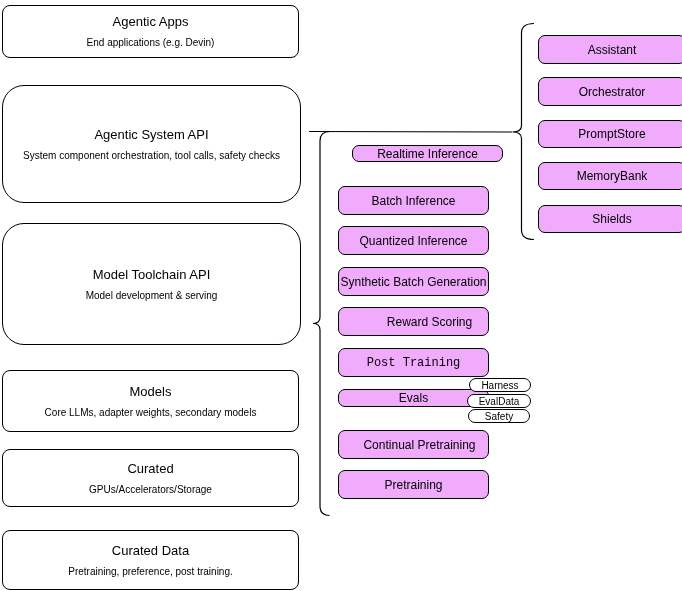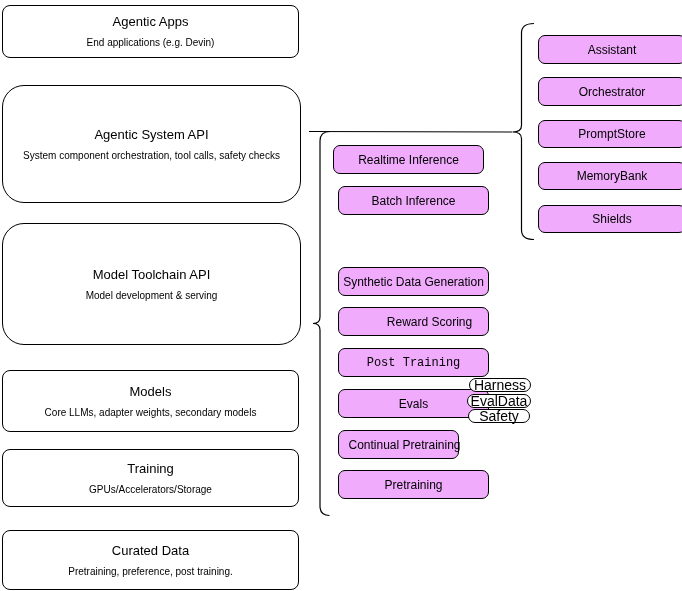--- a/index.html
+++ b/index.html
@@ -44,21 +44,21 @@
   }
   .pill {
     position: absolute;
     box-sizing: border-box;
     background: #ffffff;
     border: 1px solid #000000;
     border-radius: 8px;
     display: flex;
     align-items: center;
     justify-content: center;
-    font-size: 14px;
+    font-size: 10px;
     line-height: 11px;
     white-space: nowrap;
     z-index: 5;
   }
 </style>
 </head>
 <body>
 
 <div id="canvas">
 
@@ -82,36 +82,37 @@
     <div class="title">Model Toolchain API</div>
     <div class="subtitle">Model development &amp; serving</div>
   </div>
 
   <div class="box small" style="left:2px; top:370px; width:297px; height:62px;">
     <div class="title">Models</div>
     <div class="subtitle">Core LLMs, adapter weights, secondary models</div>
   </div>
 
   <div class="box small" style="left:2px; top:449px; width:297px; height:58px;">
-    <div class="title">Training</div>
+    <div class="title">Curated</div>
     <div class="subtitle">GPUs/Accelerators/Storage</div>
   </div>
 
   <div class="box small" style="left:2px; top:530px; width:297px; height:60px;">
     <div class="title">Curated Data</div>
     <div class="subtitle">Pretraining, preference, post training.</div>
   </div>
 
-  <div class="nodebox" style="left:325px; top:145px; width:151px; height:29px;border-radius:7px;">Realtime Inference</div>
+  <div class="nodebox" style="left:344px; top:145px; width:151px; height:17px;border-radius:7px;">Realtime Inference</div>
   <div class="nodebox" style="left:330px; top:186px; width:151px; height:29px;">Batch Inference</div>
-  <div class="nodebox" style="left:330px; top:267px; width:151px; height:29px;">Synthetic Data Generation</div>
+  <div class="nodebox" style="left:330px; top:226px; width:151px; height:29px;">Quantized Inference</div>
+  <div class="nodebox" style="left:330px; top:267px; width:151px; height:29px;">Synthetic Batch Generation</div>
   <div class="nodebox" style="left:330px; top:307px; width:151px; height:29px;padding-left:32px;">Reward Scoring</div>
   <div class="nodebox" style="left:330px; top:348px; width:151px; height:29px;font-family:Liberation Mono, monospace;">Post Training</div>
-  <div class="nodebox" style="left:330px; top:389px; width:151px; height:29px;">Evals</div>
-  <div class="nodebox" style="left:330px; top:430px; width:121px; height:29px;padding-left:12px;">Continual Pretraining</div>
+  <div class="nodebox" style="left:330px; top:389px; width:151px; height:18px;">Evals</div>
+  <div class="nodebox" style="left:330px; top:430px; width:151px; height:29px;padding-left:12px;">Continual Pretraining</div>
   <div class="nodebox" style="left:330px; top:470px; width:151px; height:29px;">Pretraining</div>
 
   <div class="pill" style="left:469px; top:378px; width:62px; height:14px;">Harness</div>
   <div class="pill" style="left:467px; top:394px; width:64px; height:14px;">EvalData</div>
   <div class="pill" style="left:468px; top:409px; width:62px; height:14px;">Safety</div>
 
   <div class="nodebox" style="left:530px; top:35px; width:148px; height:29px;">Assistant</div>
   <div class="nodebox" style="left:530px; top:77px; width:148px; height:29px;">Orchestrator</div>
   <div class="nodebox" style="left:530px; top:120px; width:148px; height:28px;">PromptStore</div>
   <div class="nodebox" style="left:530px; top:162px; width:148px; height:28px;">MemoryBank</div>

